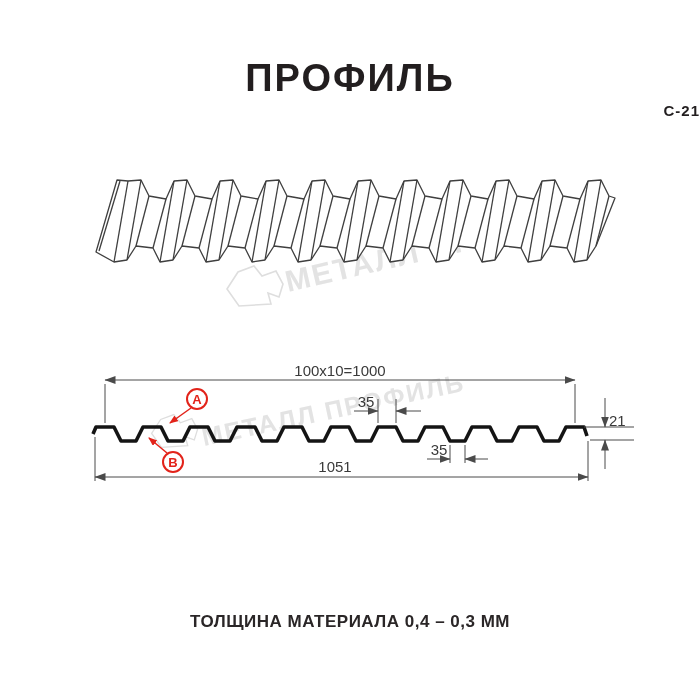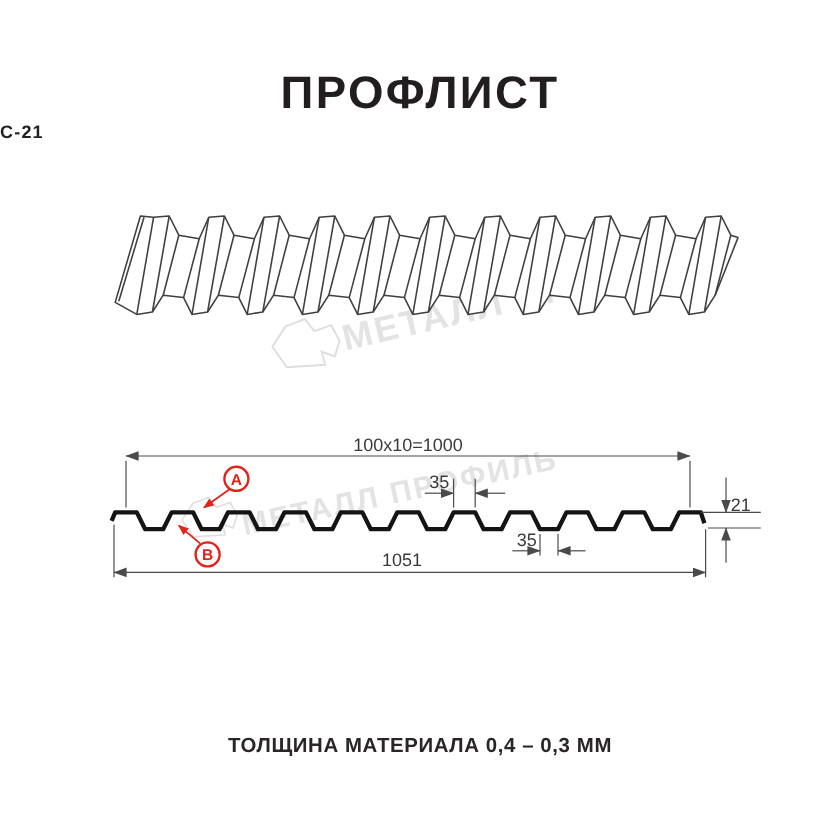--- a/index.html
+++ b/index.html
@@ -1,34 +1,34 @@
 <!DOCTYPE html>
 <html><head>
 <meta charset="utf-8">
 <style>
   html,body{margin:0;padding:0;background:#fff;}
   .page{width:700px;height:700px;position:relative;background:#fff;overflow:hidden;
         font-family:"Liberation Sans",sans-serif;}
   .title{position:absolute;top:57px;left:0;width:100%;text-align:center;
          font-size:38px;font-weight:bold;letter-spacing:2px;color:#221e1f;}
-  .subtitle{position:absolute;top:102px;left:0;width:100%;text-align:left;
+  .subtitle{position:absolute;top:102px;left:0;width:100%;text-align:right;
          font-size:15px;font-weight:bold;letter-spacing:1px;color:#221e1f;}
   .footer{position:absolute;top:612px;left:0;width:100%;text-align:center;
          font-size:17px;font-weight:bold;letter-spacing:0.5px;color:#2a2627;}
   svg.drawing{position:absolute;left:0;top:0;}
   .dimtext{font-size:15px;fill:#3a3a3a;font-family:"Liberation Sans",sans-serif;}
   .redtext{font-size:13px;font-weight:bold;fill:#e2231a;font-family:"Liberation Sans",sans-serif;}
   .wmtext{font-weight:bold;fill:#e3e3e3;font-family:"Liberation Sans",sans-serif;}
 </style>
 </head>
 <body>
 
 <div class="page">
 
-  <div class="title">ПРОФЛИСТ</div>
+  <div class="title">ПРОФИЛЬ</div>
   <div class="subtitle">С-21</div>
 
   <svg class="drawing" width="700" height="700" viewBox="0 0 700 700">
     <defs>
       <marker id="arr" markerWidth="12" markerHeight="9" refX="10.5" refY="4" orient="auto-start-reverse" markerUnits="userSpaceOnUse">
           <path d="M0,0 L11,4 L0,8 Z" fill="#4a4a4a"></path>
         </marker>
       <marker id="arrRed" markerWidth="10" markerHeight="8" refX="8" refY="3.5" orient="auto" markerUnits="userSpaceOnUse">
           <path d="M0,0 L9,3.5 L0,7 Z" fill="#e2231a"></path>
         </marker>

